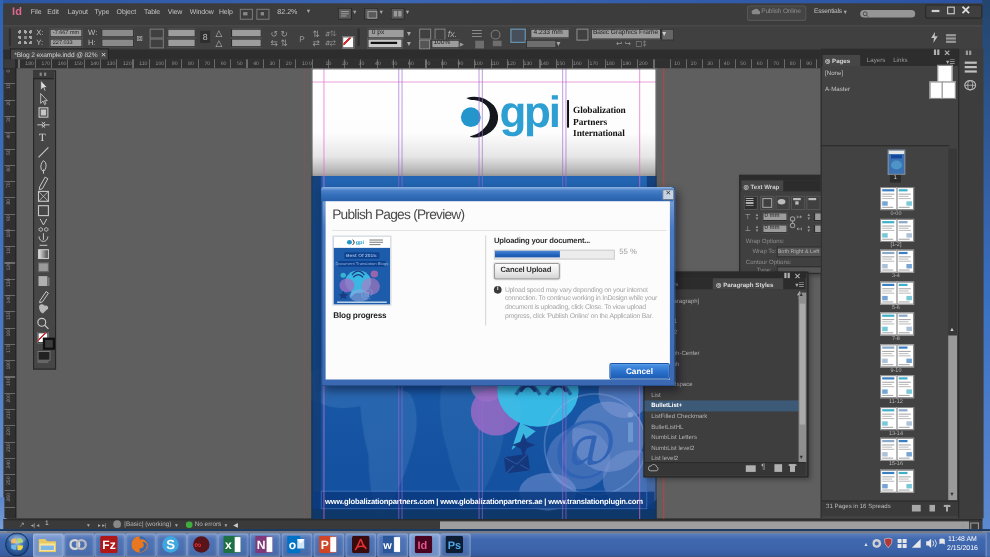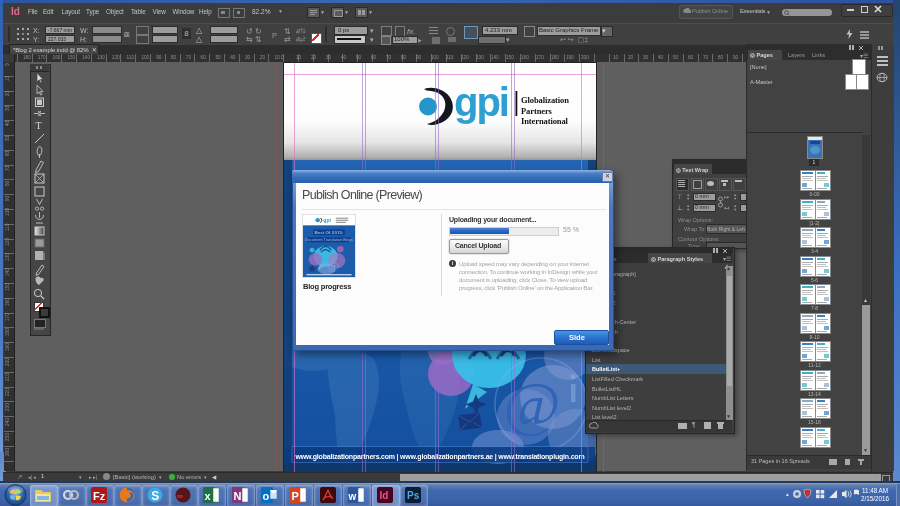--- a/index.html
+++ b/index.html
@@ -668,21 +668,21 @@
     <ellipse cx="6" cy="5.5" rx="5" ry="4.2" fill="none" stroke="#b8b8b8" stroke-width="1"></ellipse>
     <ellipse cx="6" cy="5.5" rx="2.2" ry="4.2" fill="none" stroke="#b8b8b8" stroke-width="0.8"></ellipse>
     <line x1="1" y1="5.5" x2="11" y2="5.5" stroke="#b8b8b8" stroke-width="0.8"></line>
   </svg>
 
 <div id="dialog">
 <div class="a" style="left:292px;top:170px;width:320px;height:179px;background:linear-gradient(180deg,#88aede,#4a7ac2 20%,#3a68b2);border:1px solid #27508e;border-radius:2px;box-shadow:3px 4px 8px rgba(0,0,20,.45);"></div>
 <div class="a" style="left:292px;top:170px;width:320px;height:13px;background:linear-gradient(180deg,#8fb4e4 0,#4a80c8 25%,#3570bc 55%,#2a60aa);border-radius:2px 2px 0 0;"></div>
 <div class="a" style="left:602px;top:172px;width:9px;height:8px;background:#c8d4e4;border:1px solid #6a7e9a;border-radius:1px;color:#333;font-size:6px;line-height:7px;text-align:center;">✕</div>
 <div class="a" style="left:296px;top:183px;width:313px;height:162px;background:#fcfcfc;"></div>
-<div class="tx" style="left:302px;top:188px;font-size:12.5px;letter-spacing:-0.7px;color:#4a4a4a;">Publish Online (Preview)</div>
+<div class="tx" style="left:302px;top:188px;font-size:12.5px;letter-spacing:-0.7px;color:#4a4a4a;">Publish Pages (Preview)</div>
 <div class="a" style="left:302px;top:209px;width:304px;height:1px;background:#e4e4e4;"></div>
 
 <div class="a" style="left:302px;top:214px;width:52px;height:62px;overflow:hidden;border:1px solid #e0e0e0;">
 <svg width="52" height="62" viewBox="0 0 46 60" preserveAspectRatio="none">
   <rect width="46" height="60" fill="#1c5caa"></rect>
   <rect width="46" height="10" fill="#ffffff"></rect>
   <circle cx="13" cy="5" r="2" fill="#2596cc"></circle>
   <path d="M15.5,2.8 q2.5,2.2 0,4.6" stroke="#14181e" stroke-width="0.8" fill="none"></path>
   <text x="18" y="7" font-size="4.5" font-weight="bold" fill="#2e9fd2" font-family="Liberation Sans,sans-serif">gpi</text>
   <g fill="#8a8a8a">
@@ -715,21 +715,21 @@
 <div class="a" style="left:449px;top:227px;width:108px;height:7px;background:#ececec;border:1px solid #cfcfcf;"></div>
 <div class="a" style="left:450px;top:228px;width:59px;height:6px;background:linear-gradient(180deg,#4a86d4,#2263bc 60%,#1c58ac);"></div>
 <div class="tx" style="left:563px;top:226px;font-size:7px;color:#999;">55 %</div>
 <div class="a" style="left:449px;top:239px;width:58px;height:13px;background:linear-gradient(180deg,#fdfdfd,#e8e8e8 60%,#d4d4d4);border:1px solid #9a9a9a;border-radius:2px;box-shadow:0 0 0 1px #e8e8e8;"></div>
 <div class="tx" style="left:455px;top:242px;font-size:7px;letter-spacing:-0.2px;font-weight:bold;color:#333;">Cancel Upload</div>
 
 <div class="a" style="left:449px;top:260px;width:7px;height:7px;border-radius:50%;background:#3a3a3a;color:#fff;font-size:5px;text-align:center;line-height:7px;font-weight:bold;">i</div>
 <div class="tx" style="left:459px;top:260px;font-size:6.2px;letter-spacing:-0.22px;color:#a5a5a5;line-height:8px;">Upload speed may vary depending on your internet<br>connection. To continue working in InDesign while your<br>document is uploading, click Close. To view upload<br>progress, click 'Publish Online' on the Application Bar.</div>
 
 <div class="a" style="left:554px;top:330px;width:53px;height:13px;background:linear-gradient(180deg,#4a94e4,#2a70cc 55%,#1c5cb4);border:1px solid #1a52a4;border-radius:2px;"></div>
-<div class="tx" style="left:569px;top:333px;font-size:7.5px;font-weight:bold;color:#fff;">Side</div>
+<div class="tx" style="left:569px;top:333px;font-size:7.5px;font-weight:bold;color:#fff;">Cancel</div>
 </div>
 
 <div class="a" style="left:3px;top:472px;width:890px;height:9px;background:#3a3a3a;border-top:1px solid #2a2a2a;"></div>
 <div class="tx" style="left:17px;top:473px;font-size:6.5px;color:#aaa;">↗</div>
 <div class="tx" style="left:28px;top:474px;font-size:5px;color:#aaa;">◂| ◂</div>
 <div class="tx" style="left:41px;top:473px;font-size:6px;color:#ccc;">1</div>
 <div class="tx" style="left:79px;top:474px;font-size:5px;color:#aaa;">▾</div>
 <div class="tx" style="left:89px;top:474px;font-size:5px;color:#aaa;">▸ ▸|</div>
 <div class="a" style="left:103px;top:473px;width:7px;height:7px;border-radius:50%;background:#888;"></div>
 <div class="tx" style="left:113px;top:473.5px;font-size:5.8px;color:#b4b4b4;">[Basic] (working)</div>

